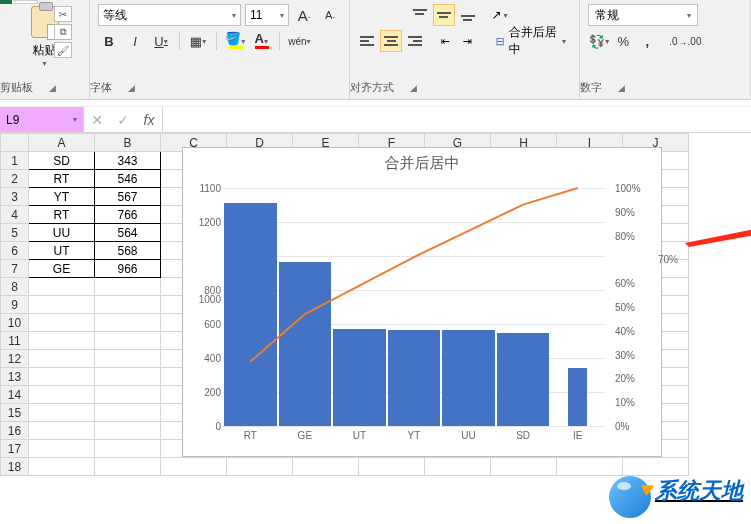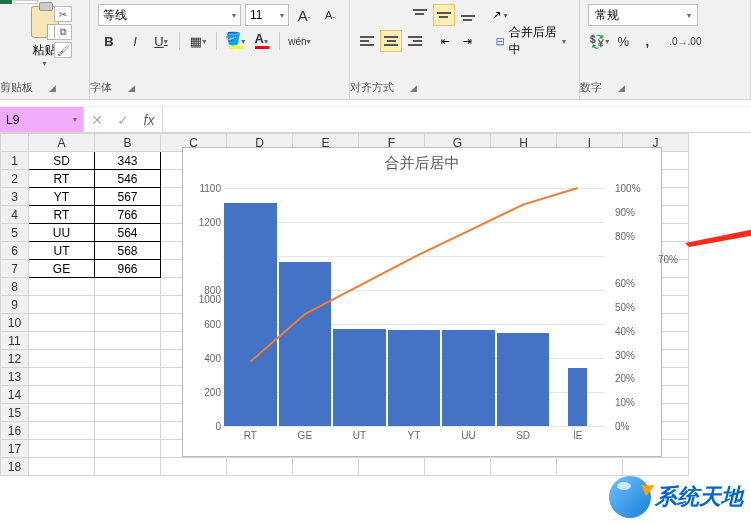--- a/index.html
+++ b/index.html
@@ -81,21 +81,21 @@
 .ytick { position:absolute; font-size:10px; color:#666; width:100%; text-align:right; transform:translateY(-50%); }
 .ytick.rt { text-align:left; padding-left:4px; }
 .gridline { position:absolute; left:0; right:0; height:1px; background:#e5e5e5; }
 .bars { position:absolute; left:0; right:0; bottom:0; top:0; display:flex; align-items:flex-end; }
 .bar { background:#4472c4; margin:0 1px; }
 .xaxis { position:absolute; left:40px; right:56px; bottom:8px; height:18px; display:flex; }
 .xlabel { font-size:10px; color:#666; text-align:center; }
 svg.line-svg { position:absolute; left:0; top:0; width:100%; height:100%; overflow:visible; }
 
 
-.wm { position:absolute; right:8px; bottom:6px; display:flex; align-items:center; gap:4px; }
+.wm { position:absolute; right:8px; bottom:6px; display:flex; gap:4px;text-decoration:underline; }
 .wm-ball { width:42px; height:42px; border-radius:50%; background:linear-gradient(135deg,#6ec1ff,#1b7fd4); position:relative; }
 .wm-ball::after{content:'';position:absolute;top:6px;left:8px;width:14px;height:8px;background:rgba(255,255,255,0.7);border-radius:50%;}
 .wm-arrow{position:absolute;right:-4px;top:6px;width:0;height:0;border-left:12px solid #ffa200;border-top:6px solid transparent;border-bottom:6px solid transparent;transform:rotate(-25deg);}
 .wm-text { font-size:22px; font-weight:bold; font-style:italic; color:#0066cc; }
 
 .red-arrow { position:absolute; right:-4px; top:88px; width:80px; height:30px; pointer-events:none; }
 </style>
 </head>
 <body>
 

